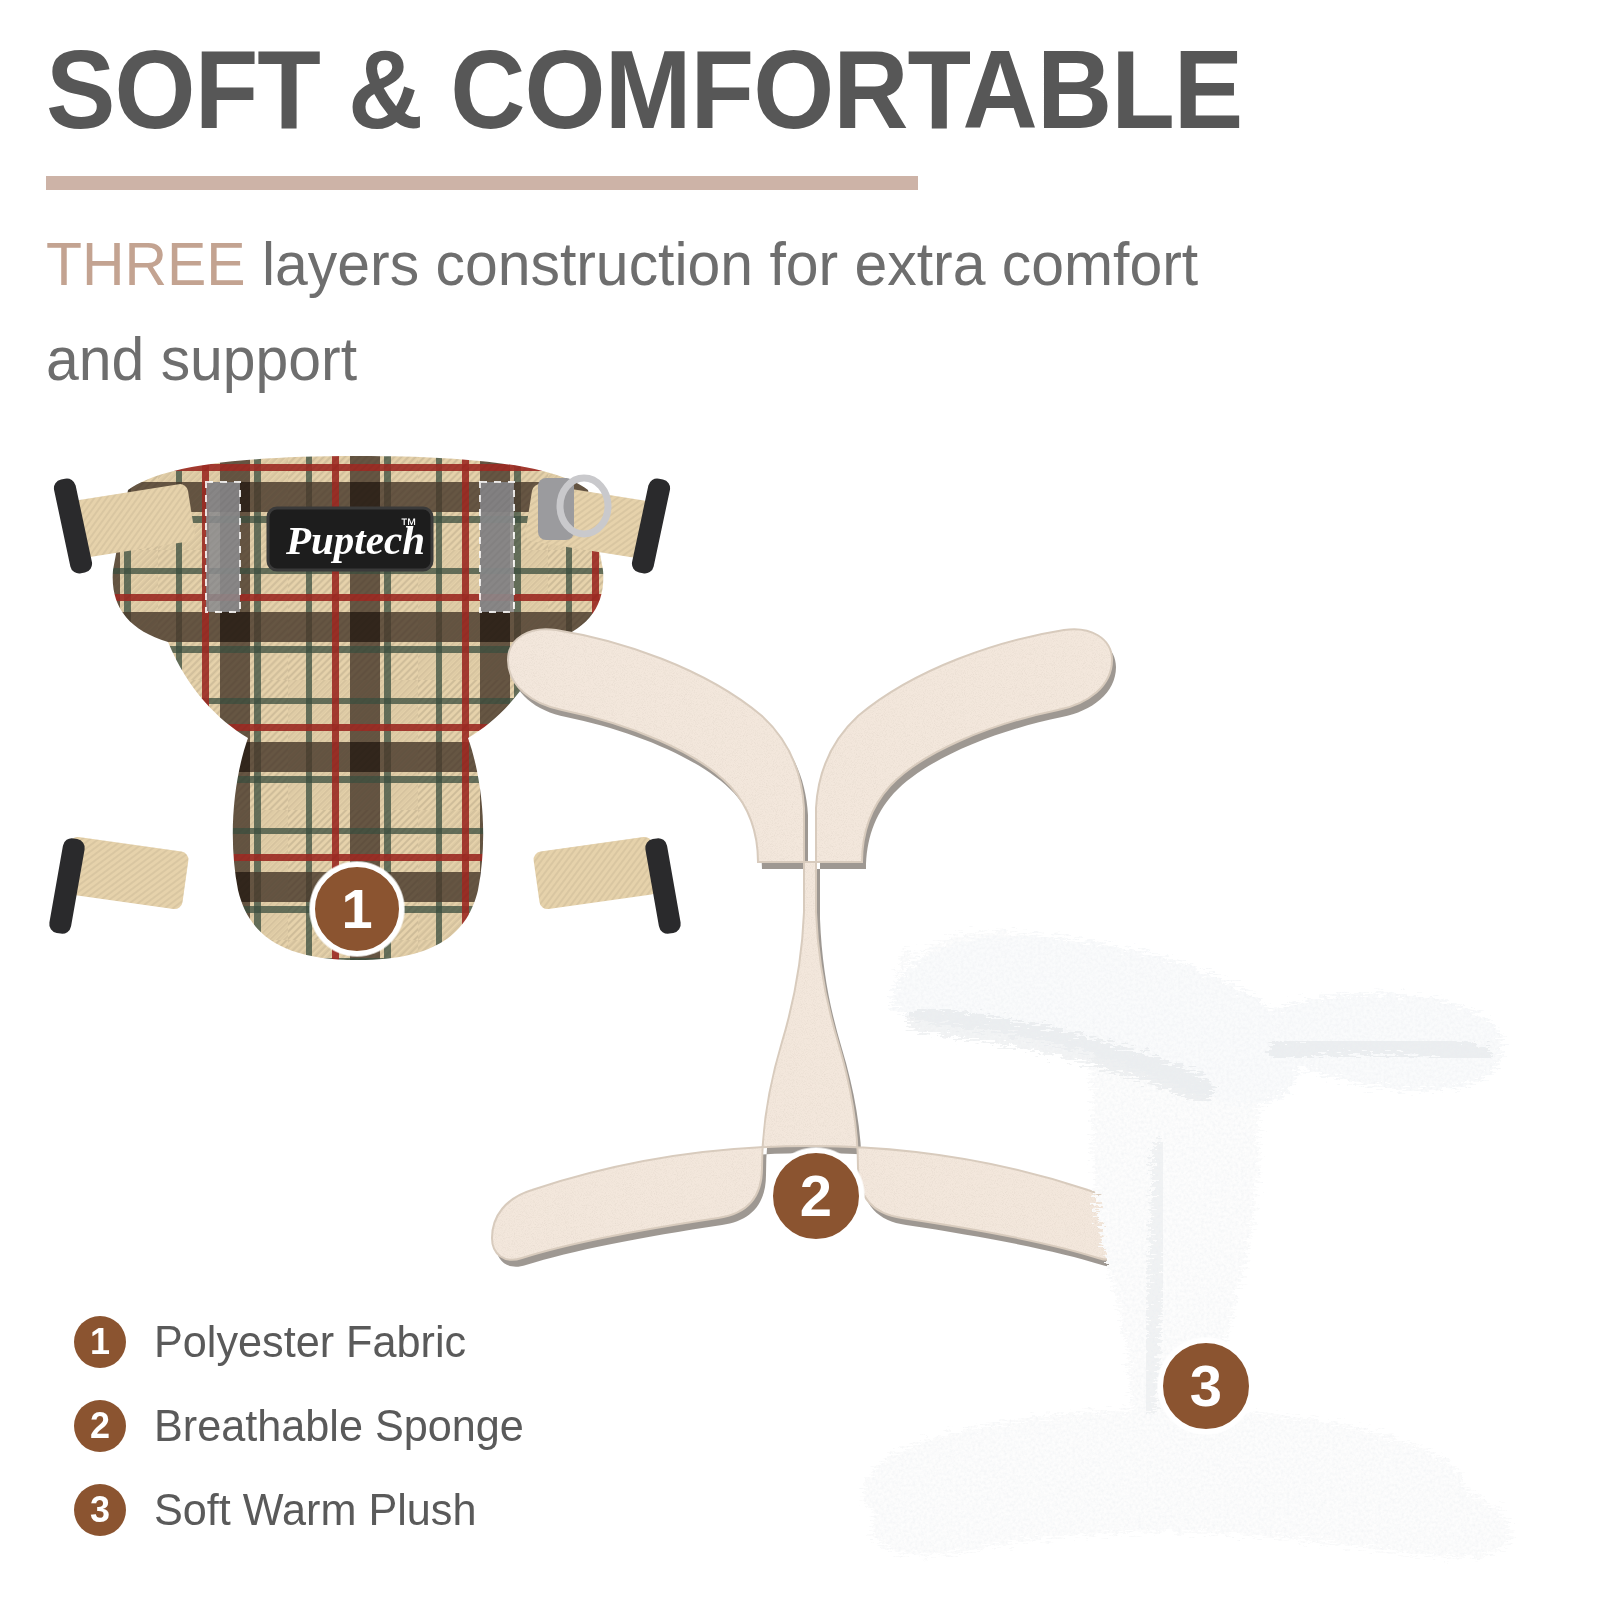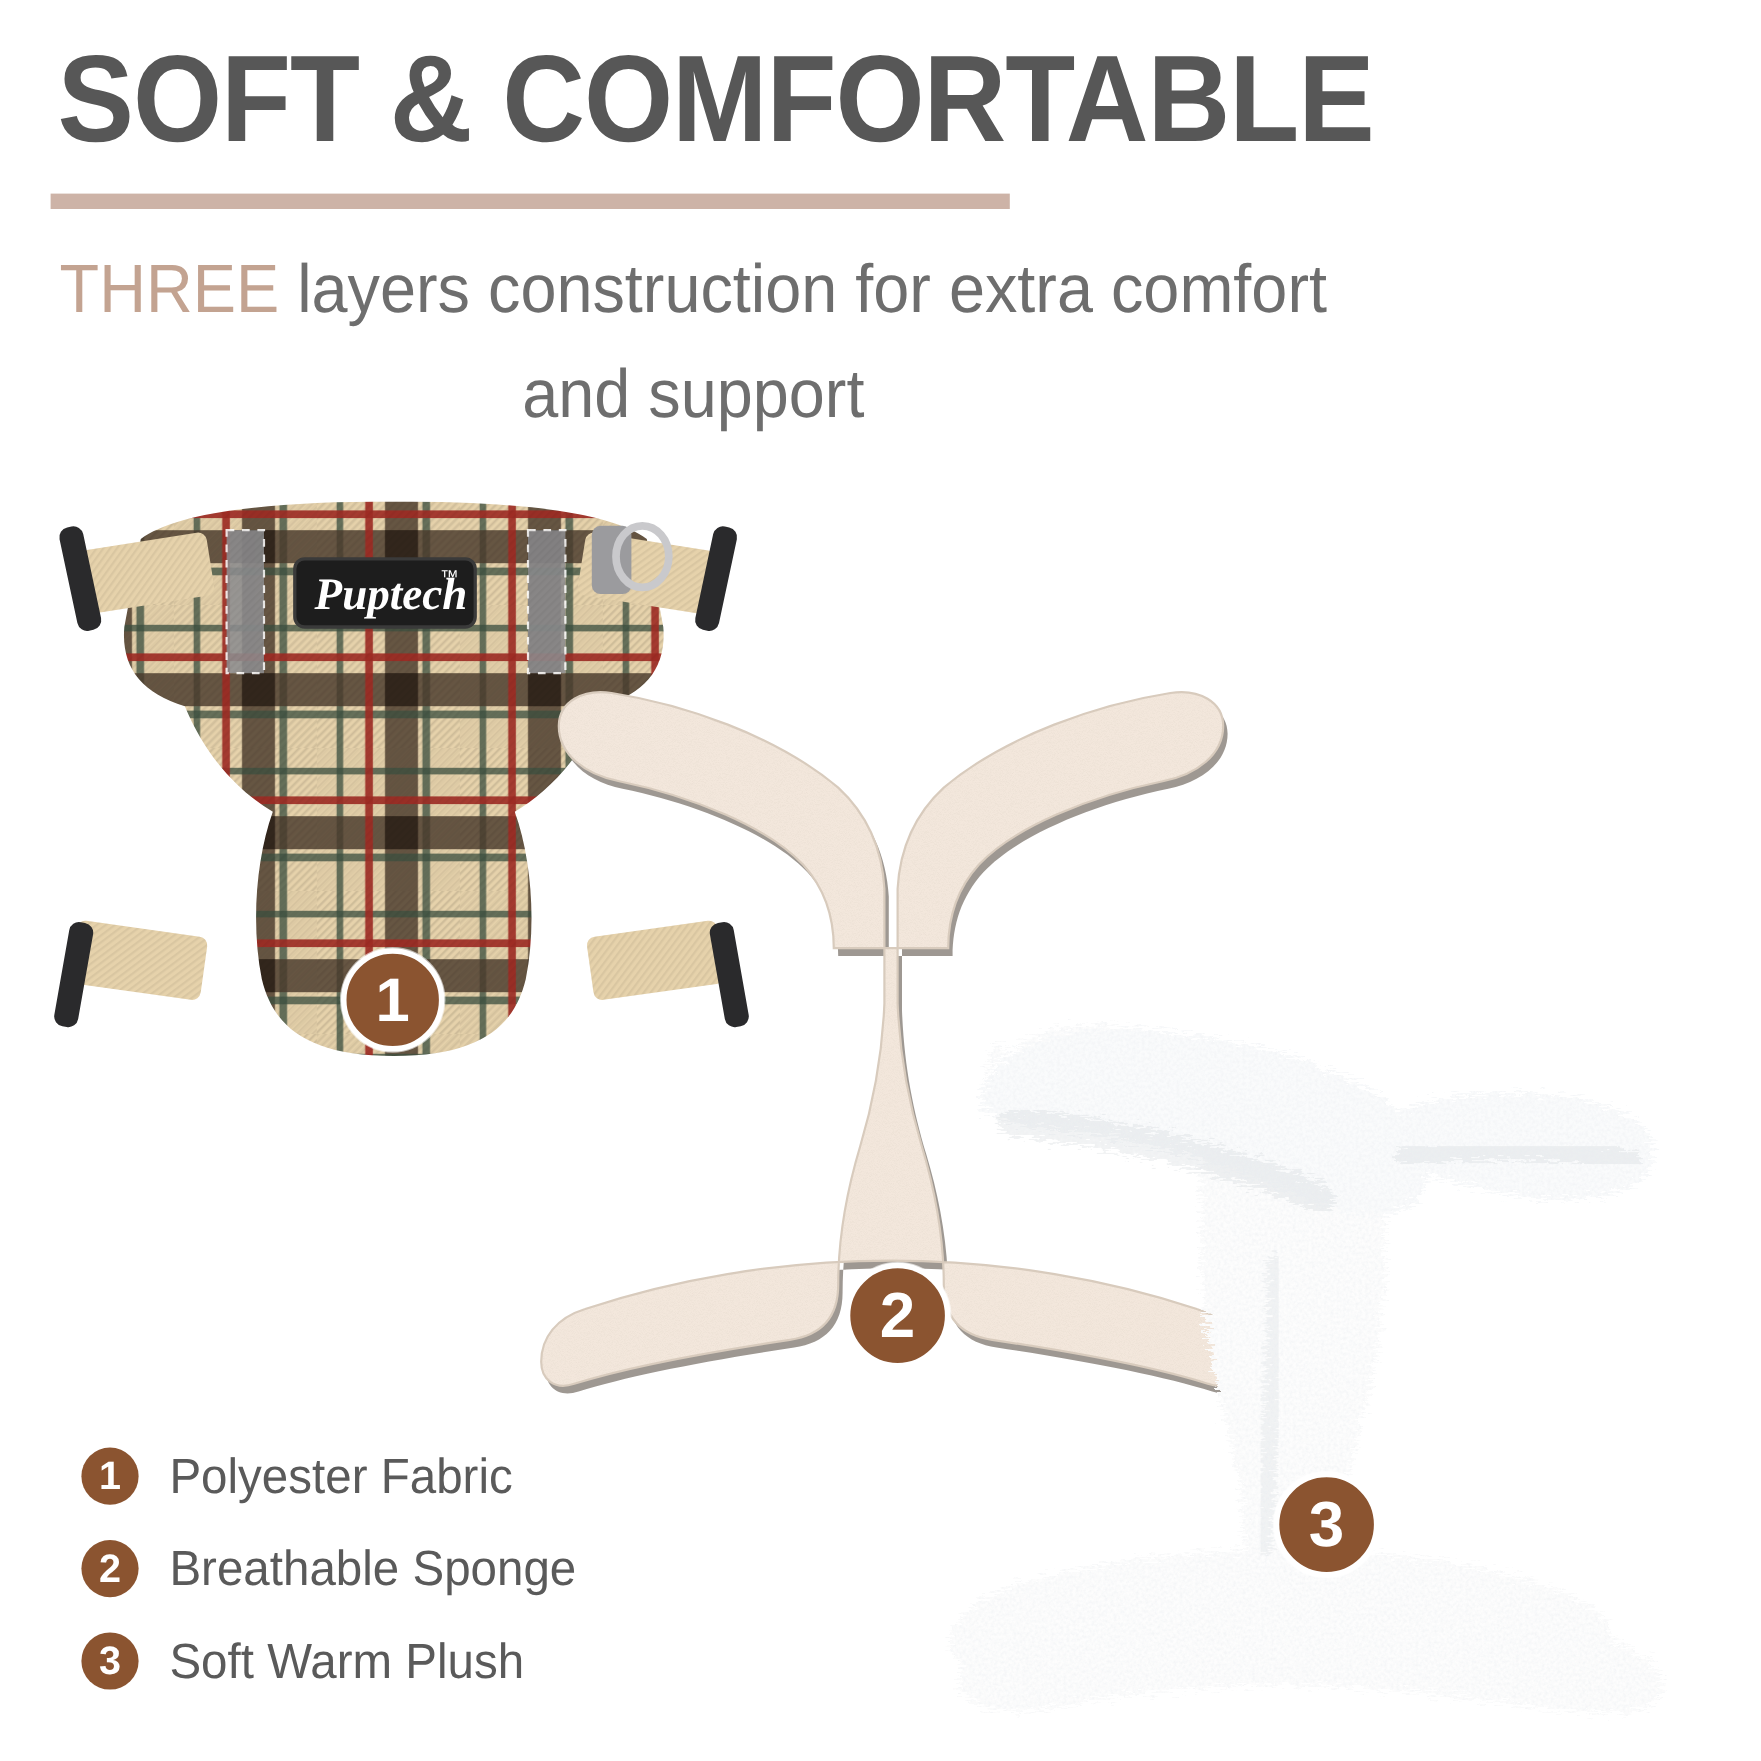--- a/index.html
+++ b/index.html
@@ -1,21 +1,21 @@
 <!DOCTYPE html>
 <html><head>
 <meta charset="utf-8">
 <style>
   html,body{margin:0;padding:0;}
   body{
     width:1601px;height:1601px;background:#ffffff;
     font-family:"Liberation Sans", sans-serif;
     overflow:hidden;position:relative;
   }
-  .stage{position:absolute;inset:0;width:1601px;height:1601px;text-align:center;}
+  .stage{position:absolute;inset:0;width:1601px;height:1601px;}
 
   
   .title{
     position:absolute;left:46px;top:34px;width:1300px;
     font-family:"Liberation Sans", sans-serif;
     font-size:112px;line-height:112px;font-weight:bold;
     color:#575757;letter-spacing:-1px;
     transform:scaleX(.93);transform-origin:left center;
     white-space:nowrap;
   }

